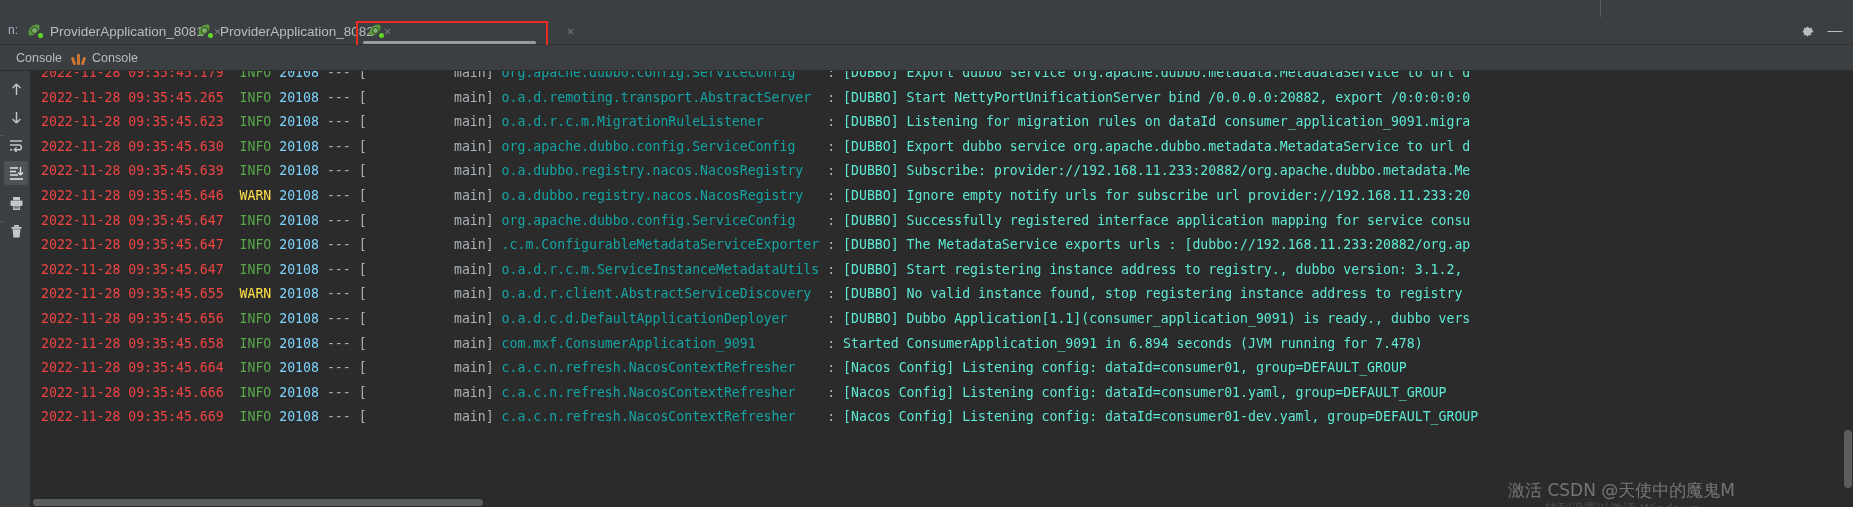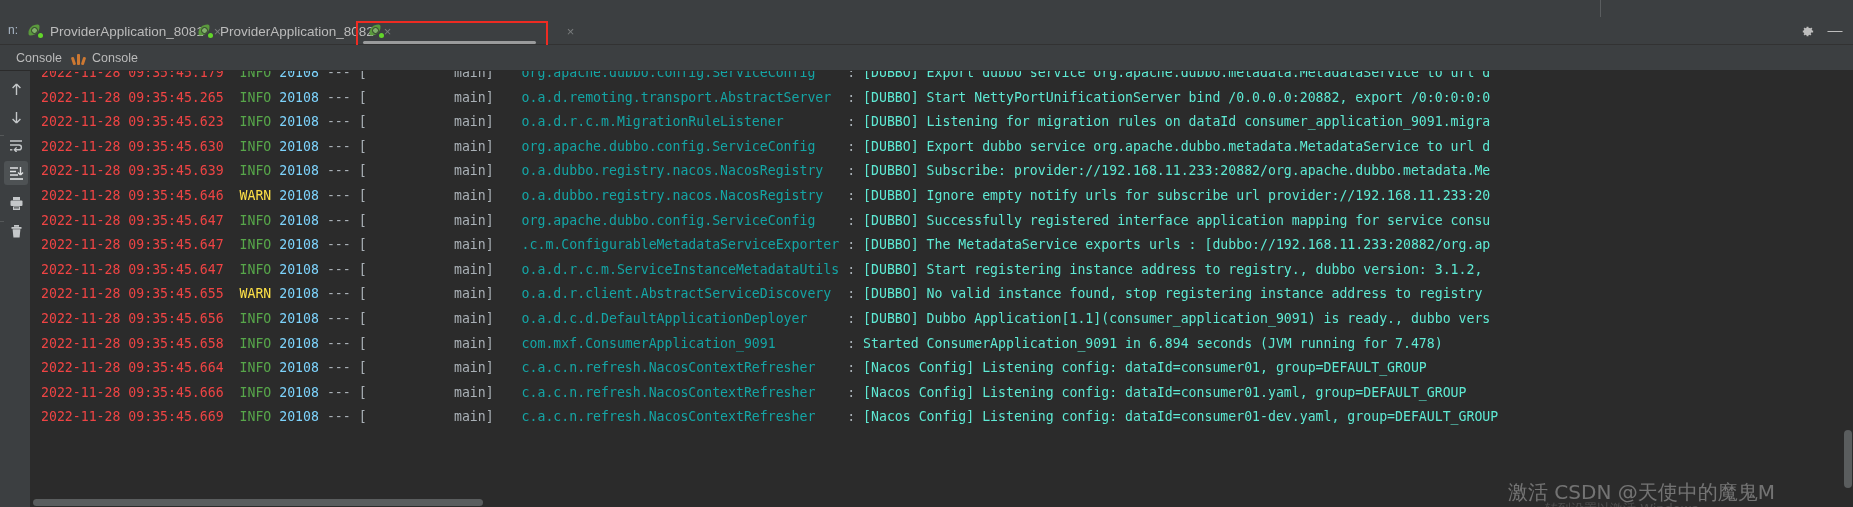--- a/index.html
+++ b/index.html
@@ -142,21 +142,21 @@
     font-family: "DejaVu Sans Mono", monospace;
     font-size: 13.2px; line-height: 24.6px; white-space: pre;
   }
   .log-line { height: 24.6px; padding-left: 10px; }
   .c-ts     { color: #ef4444; }
   .c-info   { color: #57a64a; }
   .c-warn   { color: #fde047; }
   .c-pid    { color: #7dd3fc; }
   .c-sep    { color: #a9b0b6; }
   .c-thread { color: #a9b0b6; }
-  .c-logger { color: #14a5a5; margin-left: 20px; }
+  .c-logger { color: #14a5a5; }
   .c-colon  { color: #a9b0b6; }
   .c-msg    { color: #5eead4; }
 
   
   #vscroll-track {
     position: absolute; right: 0; top: 71px; width: 10px; height: 420px; background: #2b2b2b;
   }
   #vscroll-thumb {
     position: absolute; right: 1px; top: 430px; width: 8px; height: 58px;
     background: #5a5d5e; border-radius: 4px;
@@ -165,21 +165,21 @@
     position: absolute; left: 31px; bottom: 0; width: 1812px; height: 9px; background: #2b2b2b;
   }
   #hscroll-thumb {
     position: absolute; left: 33px; bottom: 1px; width: 450px; height: 7px;
     background: #5a5d5e; border-radius: 4px;
   }
 
   
   #csdn-watermark {
     position: absolute; left: 1508px; top: 479px;
-    color: rgba(255,255,255,0.34); font-size: 20px;
+    color: rgba(255,255,255,0.34); font-size: 17px;
     font-family: "DejaVu Sans", sans-serif; white-space: nowrap;
     pointer-events: none;
   }
   #activate-watermark {
     position: absolute; left: 1545px; top: 500px;
     color: rgba(255,255,255,0.16); font-size: 13px;
     font-family: "DejaVu Sans", sans-serif; white-space: nowrap;
     pointer-events: none;
   }
 </style>

